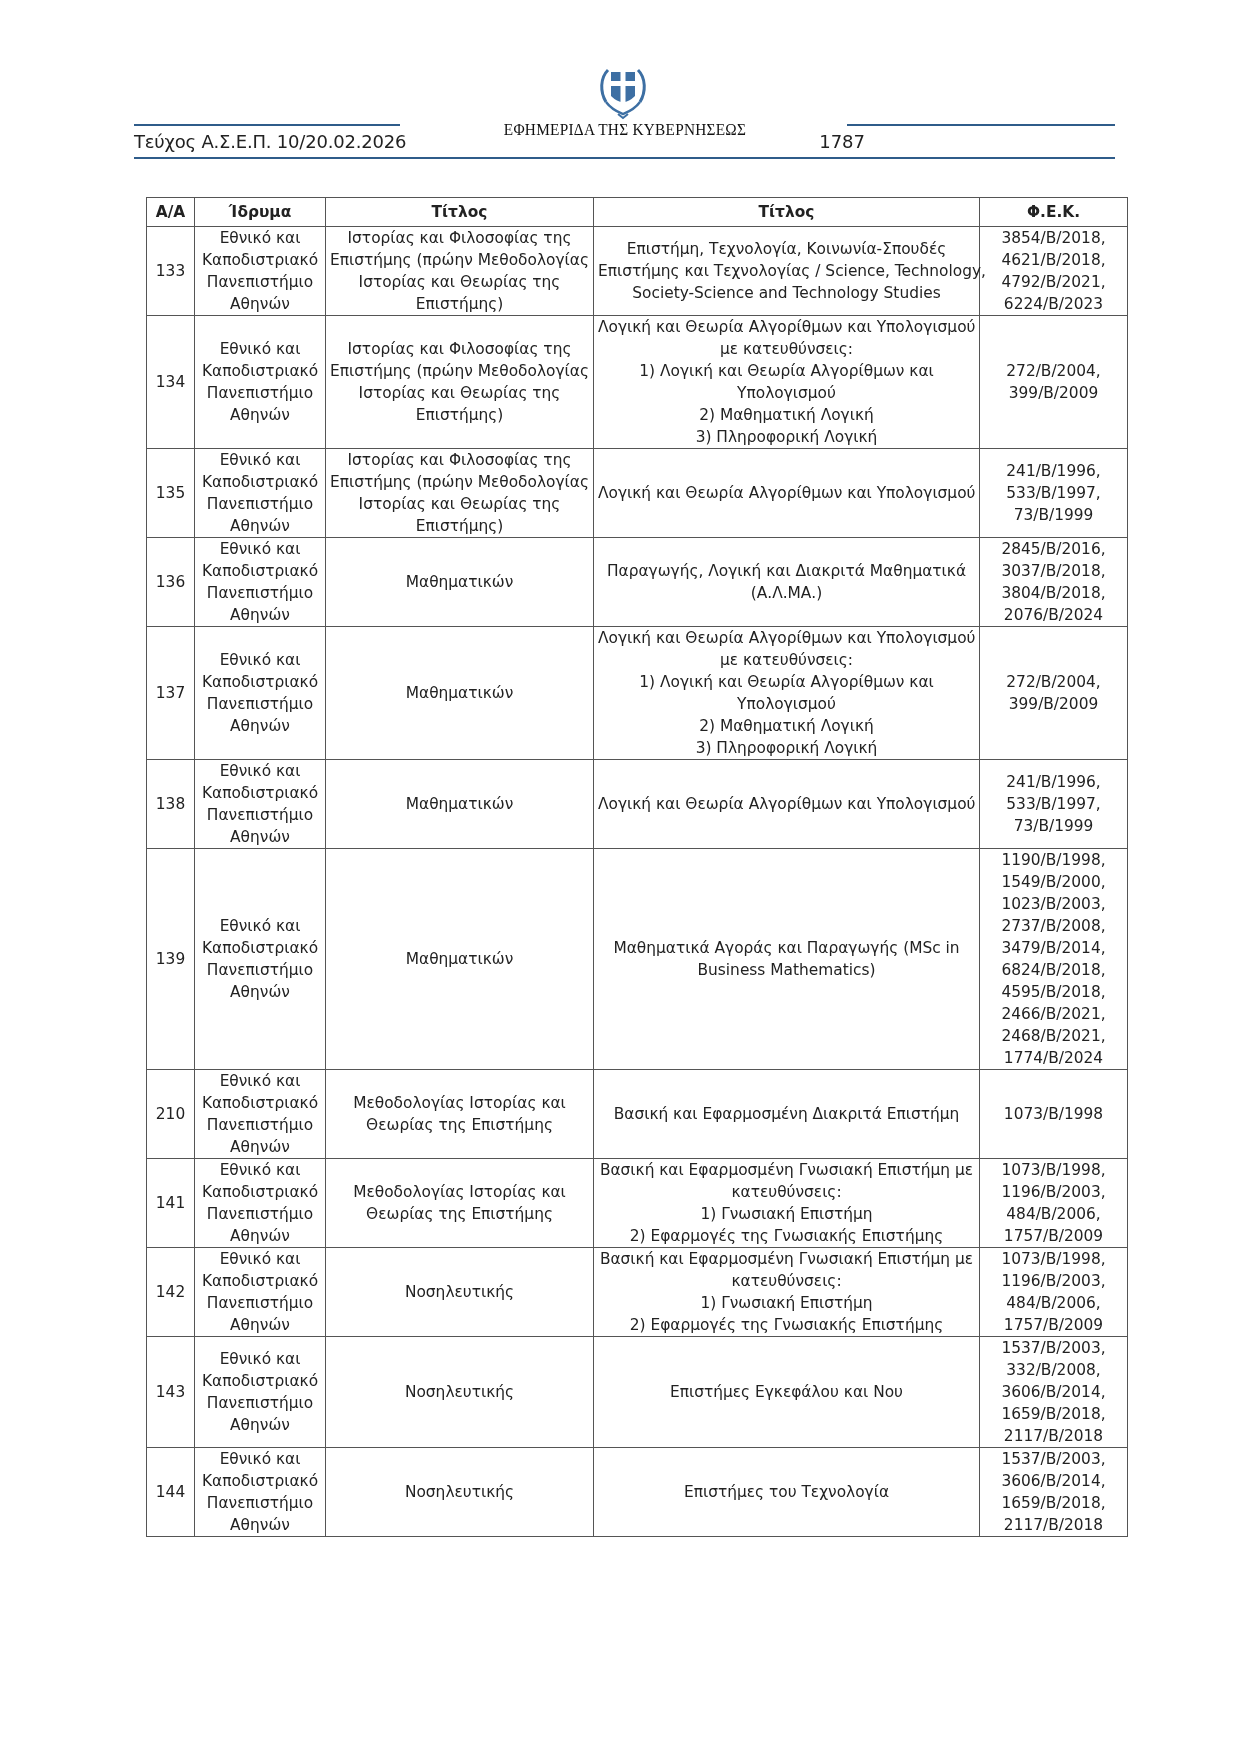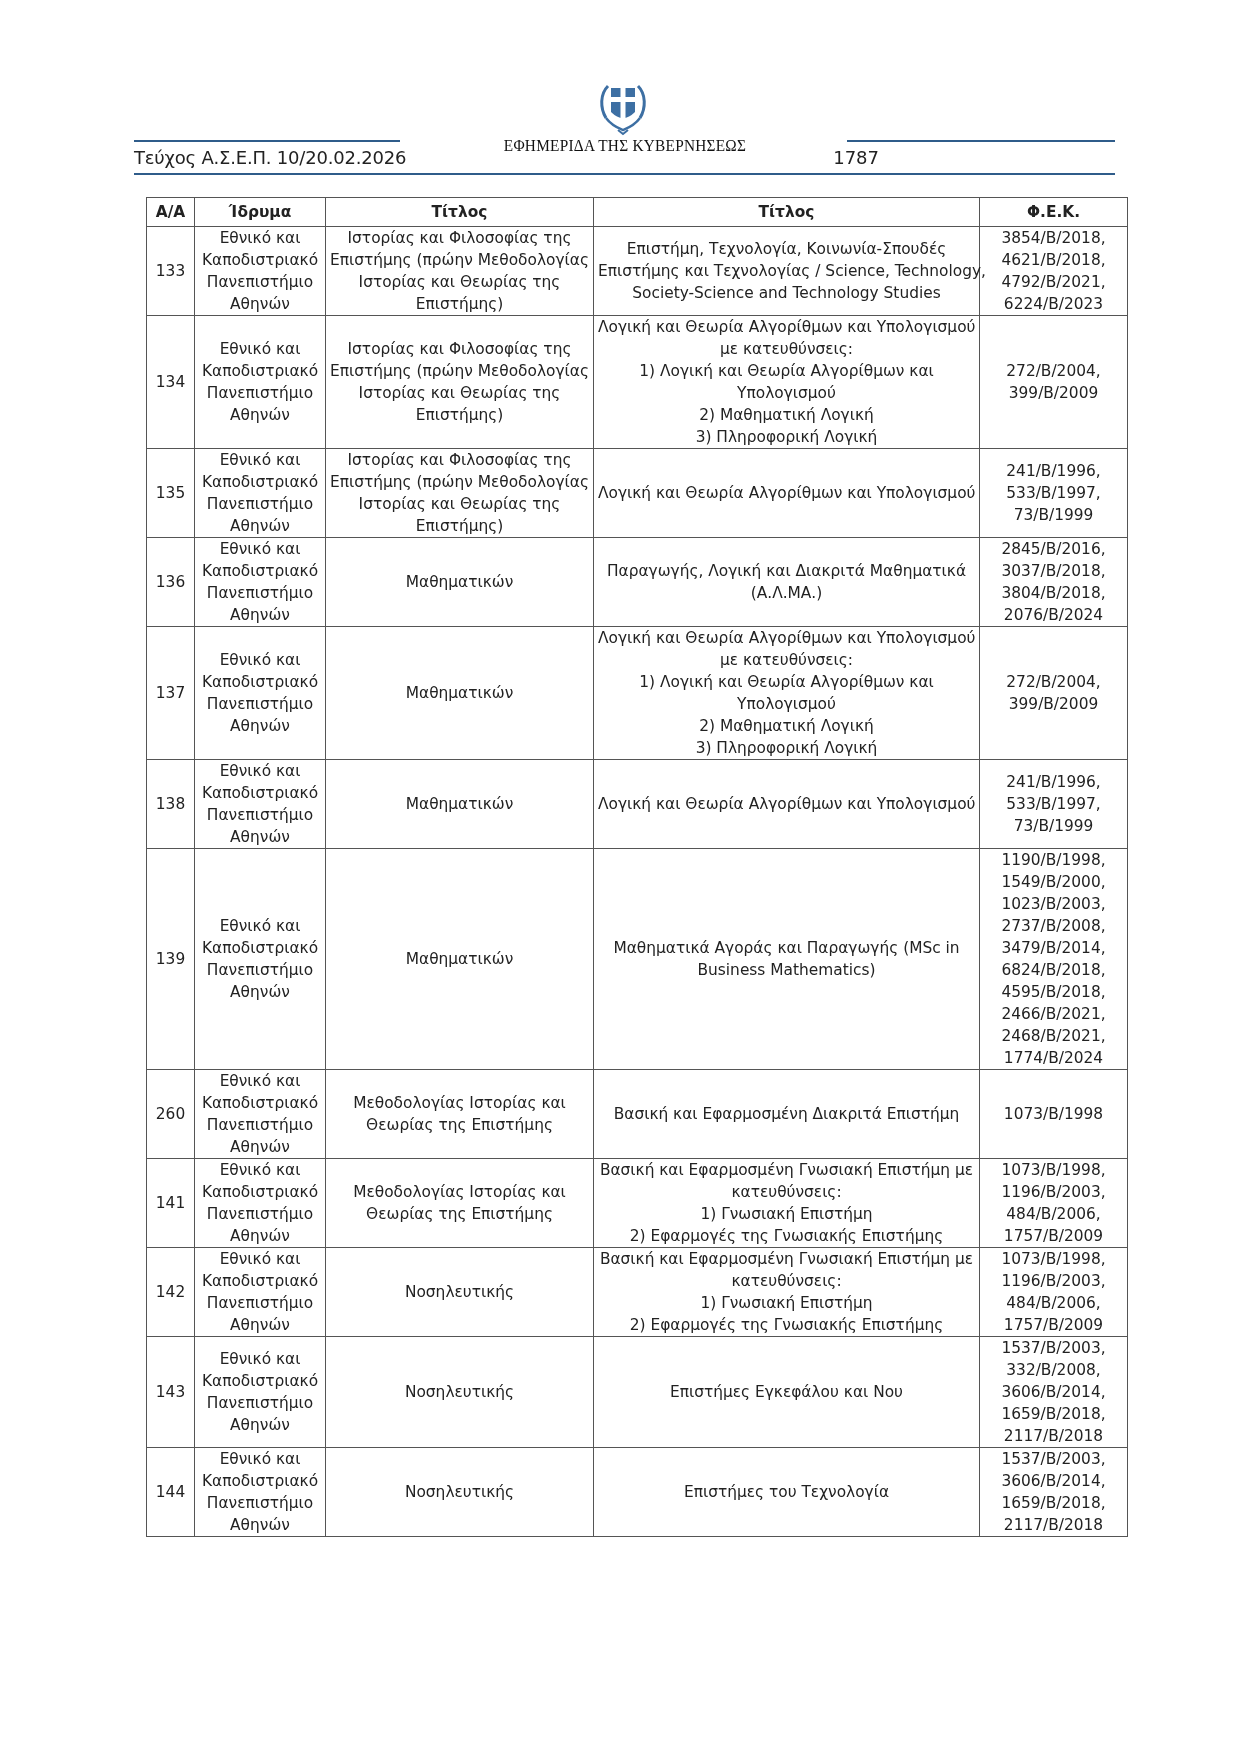--- a/index.html
+++ b/index.html
@@ -1,26 +1,26 @@
 <!DOCTYPE html>
 <html><head>
 <meta charset="utf-8">
 <style>
   html, body { margin: 0; padding: 0; background: #ffffff; }
   body { width: 1241px; height: 1754px; position: relative; overflow: hidden;
          font-family: "DejaVu Sans", sans-serif; color: #222; }
-  .header { position: absolute; left: 0; top: 0; width: 991px; height: 170px; margin-top: 16px; }
+  .header { position: absolute; left: 0; top: 0; width: 991px; height: 170px; }
   .emblem { position: absolute; left: 596px; top: 62px; width: 54px; height: 58px; }
   .rule-left { position: absolute; left: 134px; top: 124px; width: 266px; height: 2px; background: #2f5c8a; }
   .rule-right { position: absolute; left: 847px; top: 124px; width: 268px; height: 2px; background: #2f5c8a; }
   .rule-bottom { position: absolute; left: 134px; top: 157px; width: 981px; height: 2px; background: #2f5c8a; }
   .issue { position: absolute; left: 134px; top: 131px; font-size: 18px; color: #222; letter-spacing: -0.2px; }
   .gazette { position: absolute; left: 490px; top: 120px; width: 270px; text-align: center;
              font-family: "Liberation Serif", serif; font-size: 17px; letter-spacing: 0.3px; transform: scaleX(0.9); color: #111; }
-  .pagenum { position: absolute; right: 112px; top: 131px; font-size: 18px; color: #222; }
+  .pagenum { position: absolute; right: 126px; top: 131px; font-size: 18px; color: #222; }
 
   table.reg { position: absolute; left: 146px; top: 197px; width: 981px; border-collapse: collapse;
               font-size: 15.4px; line-height: 22px; table-layout: fixed; }
   table.reg th, table.reg td { border: 1.5px solid #555; text-align: center; vertical-align: middle; padding: 0 4px; }
   table.reg th { font-weight: bold; height: 28px; font-size: 15.4px; }
   table.reg td { color: #222; }
   col.c-aa { width: 48px; } col.c-idr { width: 131px; } col.c-tm { width: 268px; }
   col.c-tit { width: 386px; } col.c-fek { width: 148px; }
   .line { display: block; white-space: nowrap; }
 </style>
@@ -227,21 +227,21 @@
           <span class="line">2737/Β/2008,</span>
           <span class="line">3479/Β/2014,</span>
           <span class="line">6824/Β/2018,</span>
           <span class="line">4595/Β/2018,</span>
           <span class="line">2466/Β/2021,</span>
           <span class="line">2468/Β/2021,</span>
           <span class="line">1774/Β/2024</span>
         </td>
       </tr>
       <tr>
-        <td>260</td>
+        <td>210</td>
         <td>
           <span class="line">Εθνικό και</span>
           <span class="line">Καποδιστριακό</span>
           <span class="line">Πανεπιστήμιο</span>
           <span class="line">Αθηνών</span>
         </td>
         <td>
           <span class="line">Μεθοδολογίας Ιστορίας και</span>
           <span class="line">Θεωρίας της Επιστήμης</span>
         </td>

